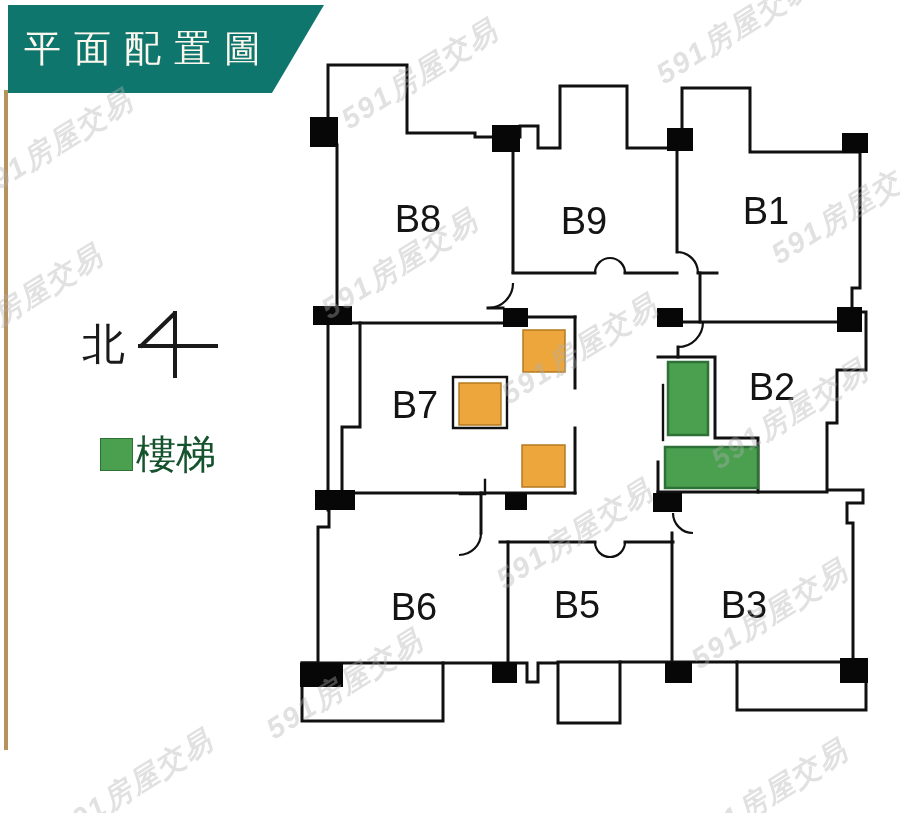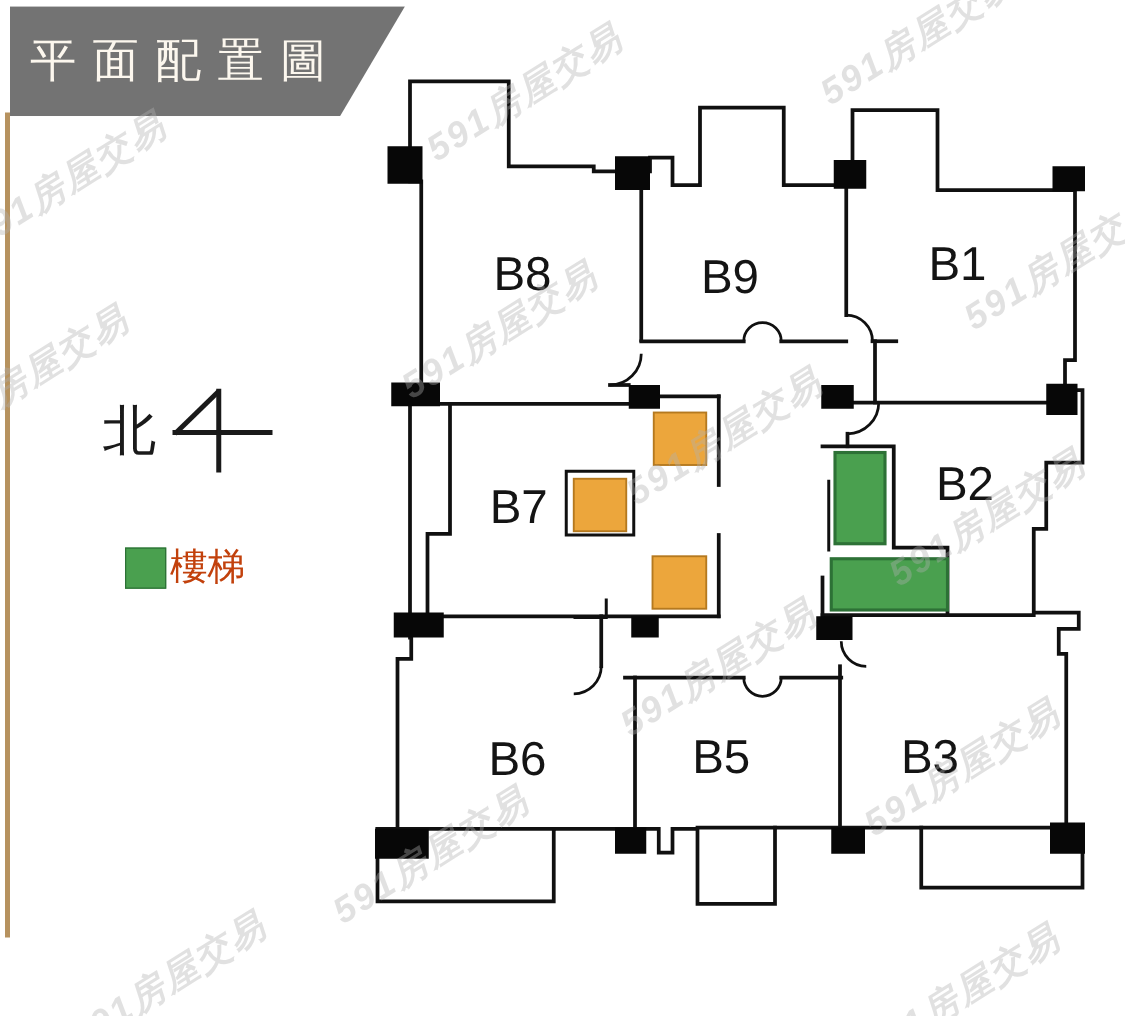--- a/index.html
+++ b/index.html
@@ -17,39 +17,39 @@
   .left-rule{position:absolute;left:4px;top:90px;width:4px;height:660px;}
 
   
   .north{position:absolute;left:78px;top:300px;width:160px;height:90px;}
   .north-char{position:absolute;left:4px;top:16px;font-size:43px;color:#1a1a1a;}
 
   
   .legend{position:absolute;left:100px;top:438px;}
   .legend-row{display:flex;align-items:center;margin-bottom:22px;height:32px;}
   .legend-swatch{width:31px;height:31px;margin-right:3px;flex:0 0 auto;}
-  .legend-label{font-size:30px;color:#c2410c;line-height:1;}
+  .legend-label{font-size:40px;color:#14532d;line-height:1;}
 
   
   .plan{position:absolute;left:0;top:0;}
   .wall{fill:none;stroke:#101010;stroke-width:3;stroke-linecap:square;}
   .wall-thin{fill:none;stroke:#101010;stroke-width:2.4;stroke-linecap:square;}
   .arc{fill:none;stroke:#101010;stroke-width:2.2;}
   .column{fill:#070707;stroke:none;}
   .room-label{font-size:38px;fill:#141414;text-anchor:middle;}
 
   
   .wm{position:absolute;font-size:29px;font-weight:bold;letter-spacing:2px;
       color:rgba(176,176,176,0.38);transform:translate(-50%,-50%) rotate(-32deg);
       white-space:nowrap;pointer-events:none;font-style:italic;}
 </style>
 </head>
 <body>
 
-<div class="banner" style="background: #737373;">
+<div class="banner" style="background: #0f766e;">
   <span class="banner-title" style="color: rgb(252, 247, 238);">平面配置圖</span>
 </div>
 <div class="left-rule" style="background: rgb(182, 146, 95);"></div>
 
 <div class="north">
   <span class="north-char">北</span>
   <svg width="160" height="90">
     <line x1="97" y1="13" x2="62" y2="47" stroke="#1a1a1a" stroke-width="4"></line>
     <line x1="60" y1="46" x2="140" y2="46" stroke="#1a1a1a" stroke-width="4"></line>
     <line x1="97" y1="11" x2="97" y2="78" stroke="#1a1a1a" stroke-width="4"></line>

